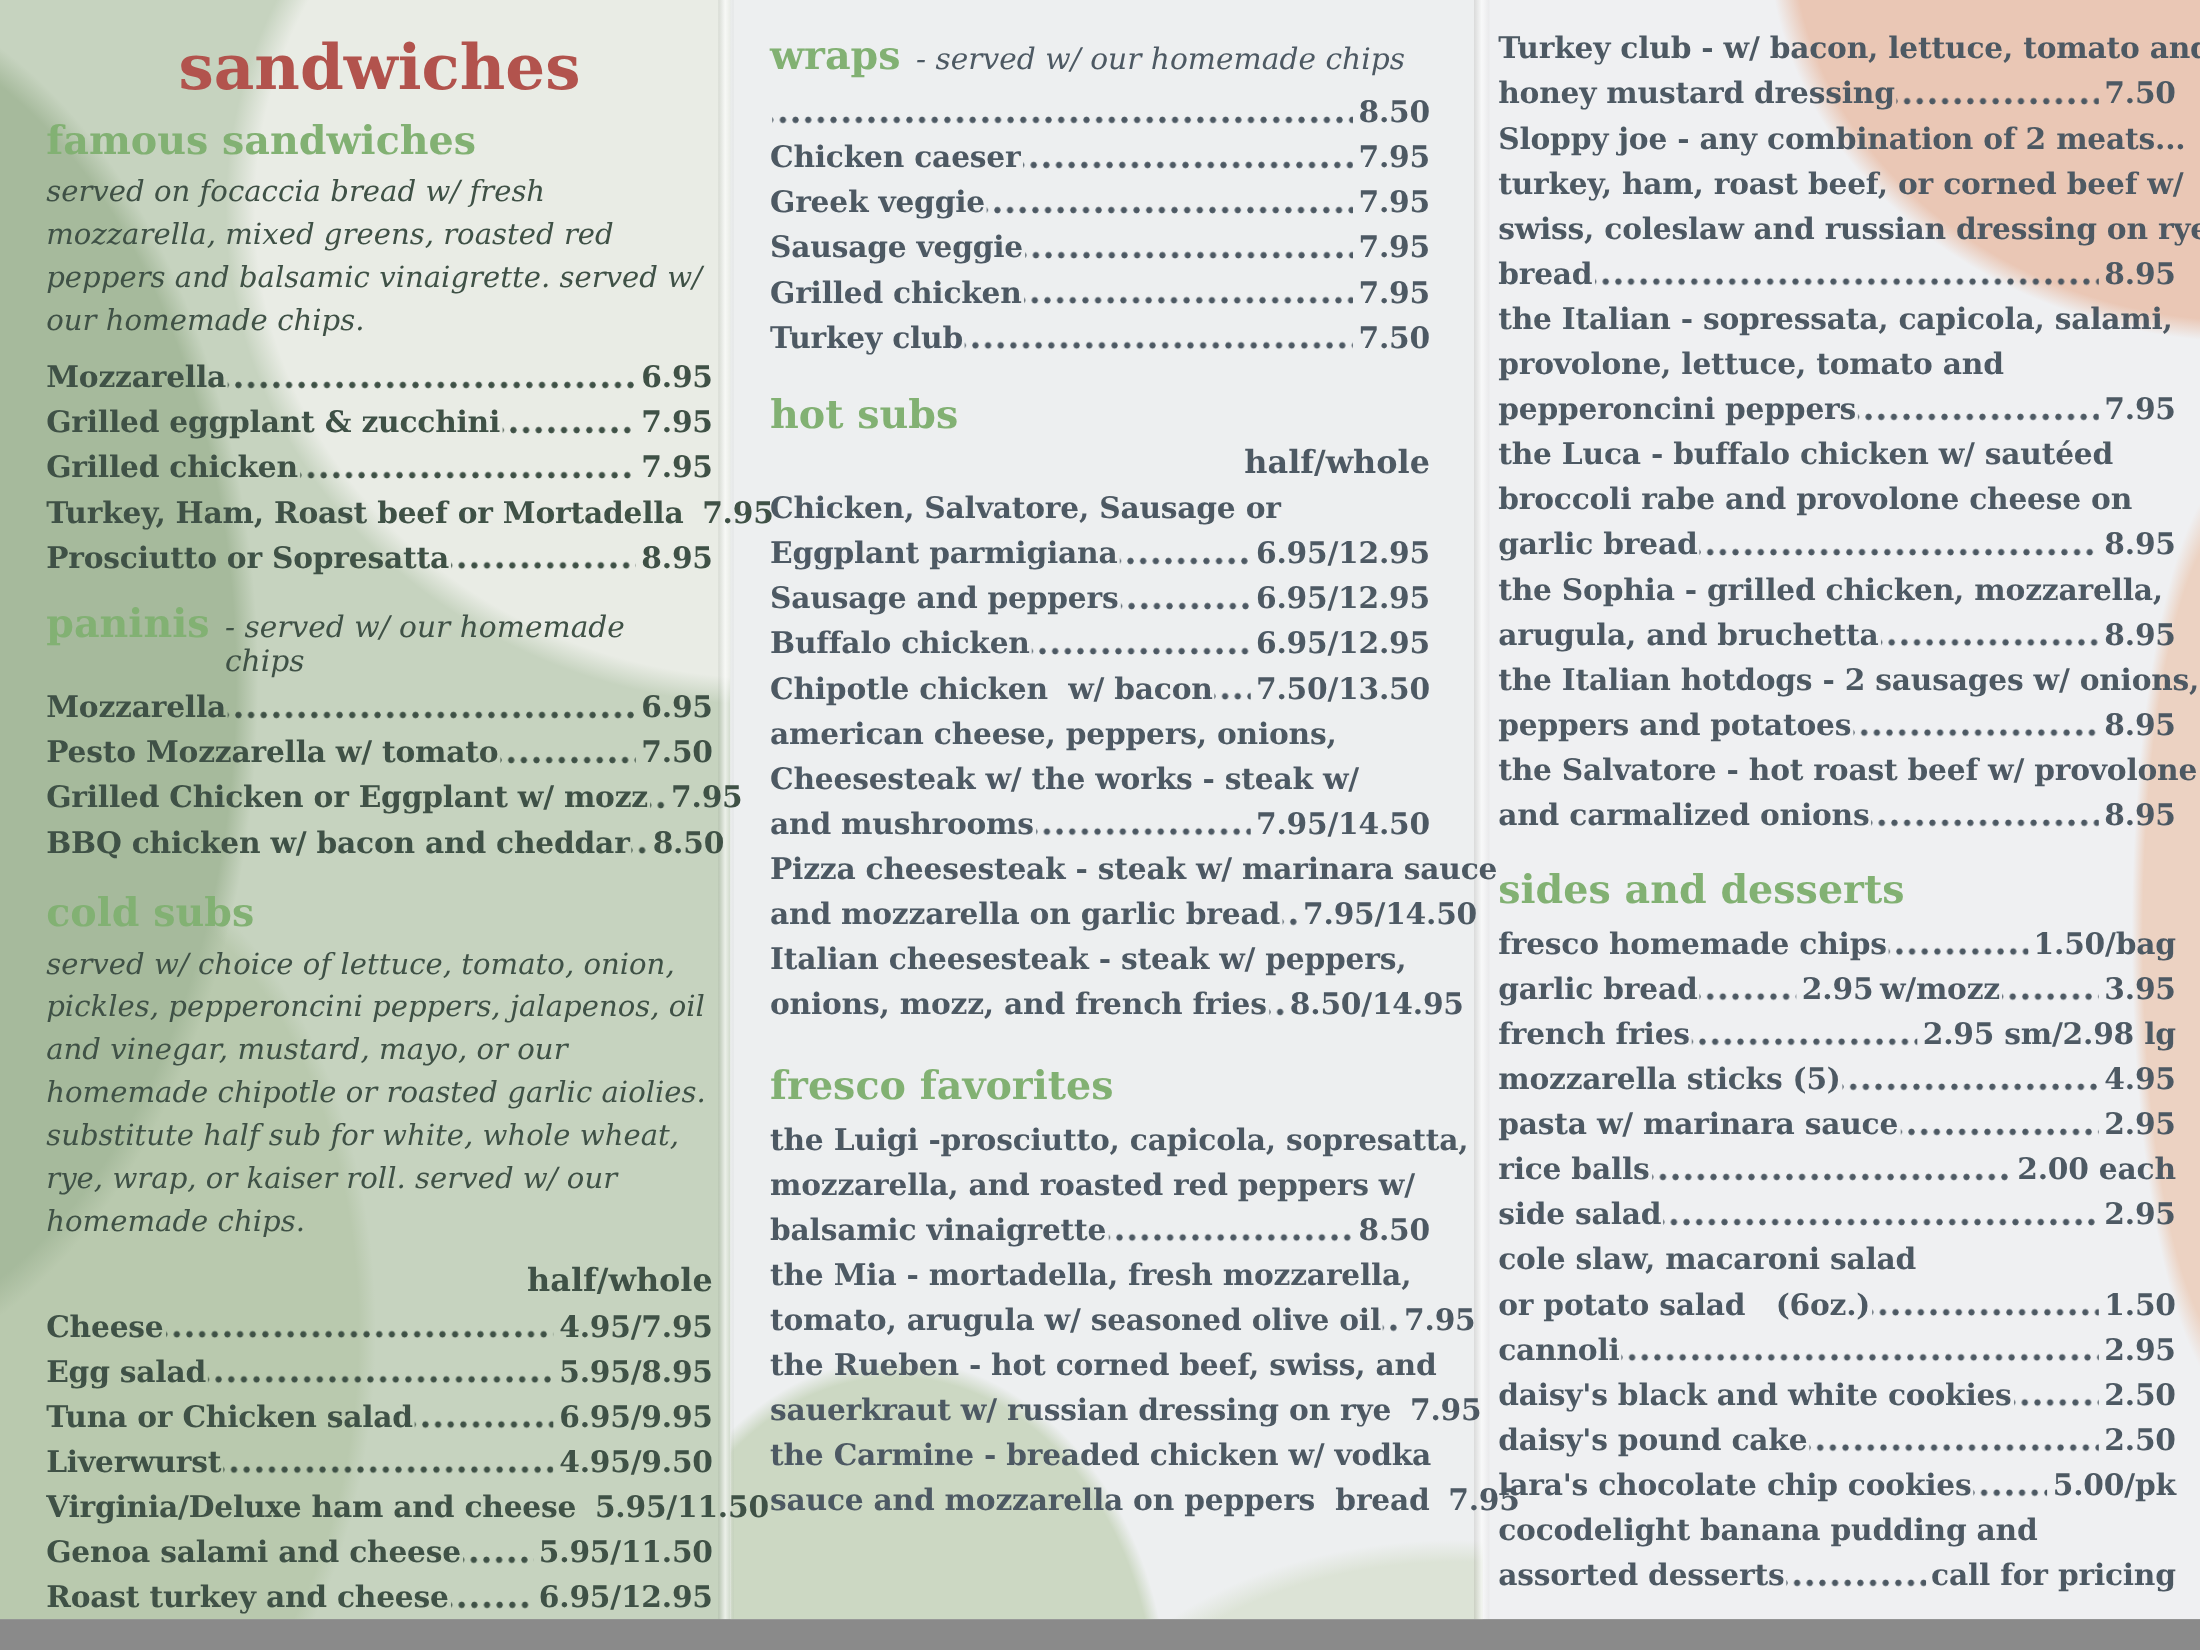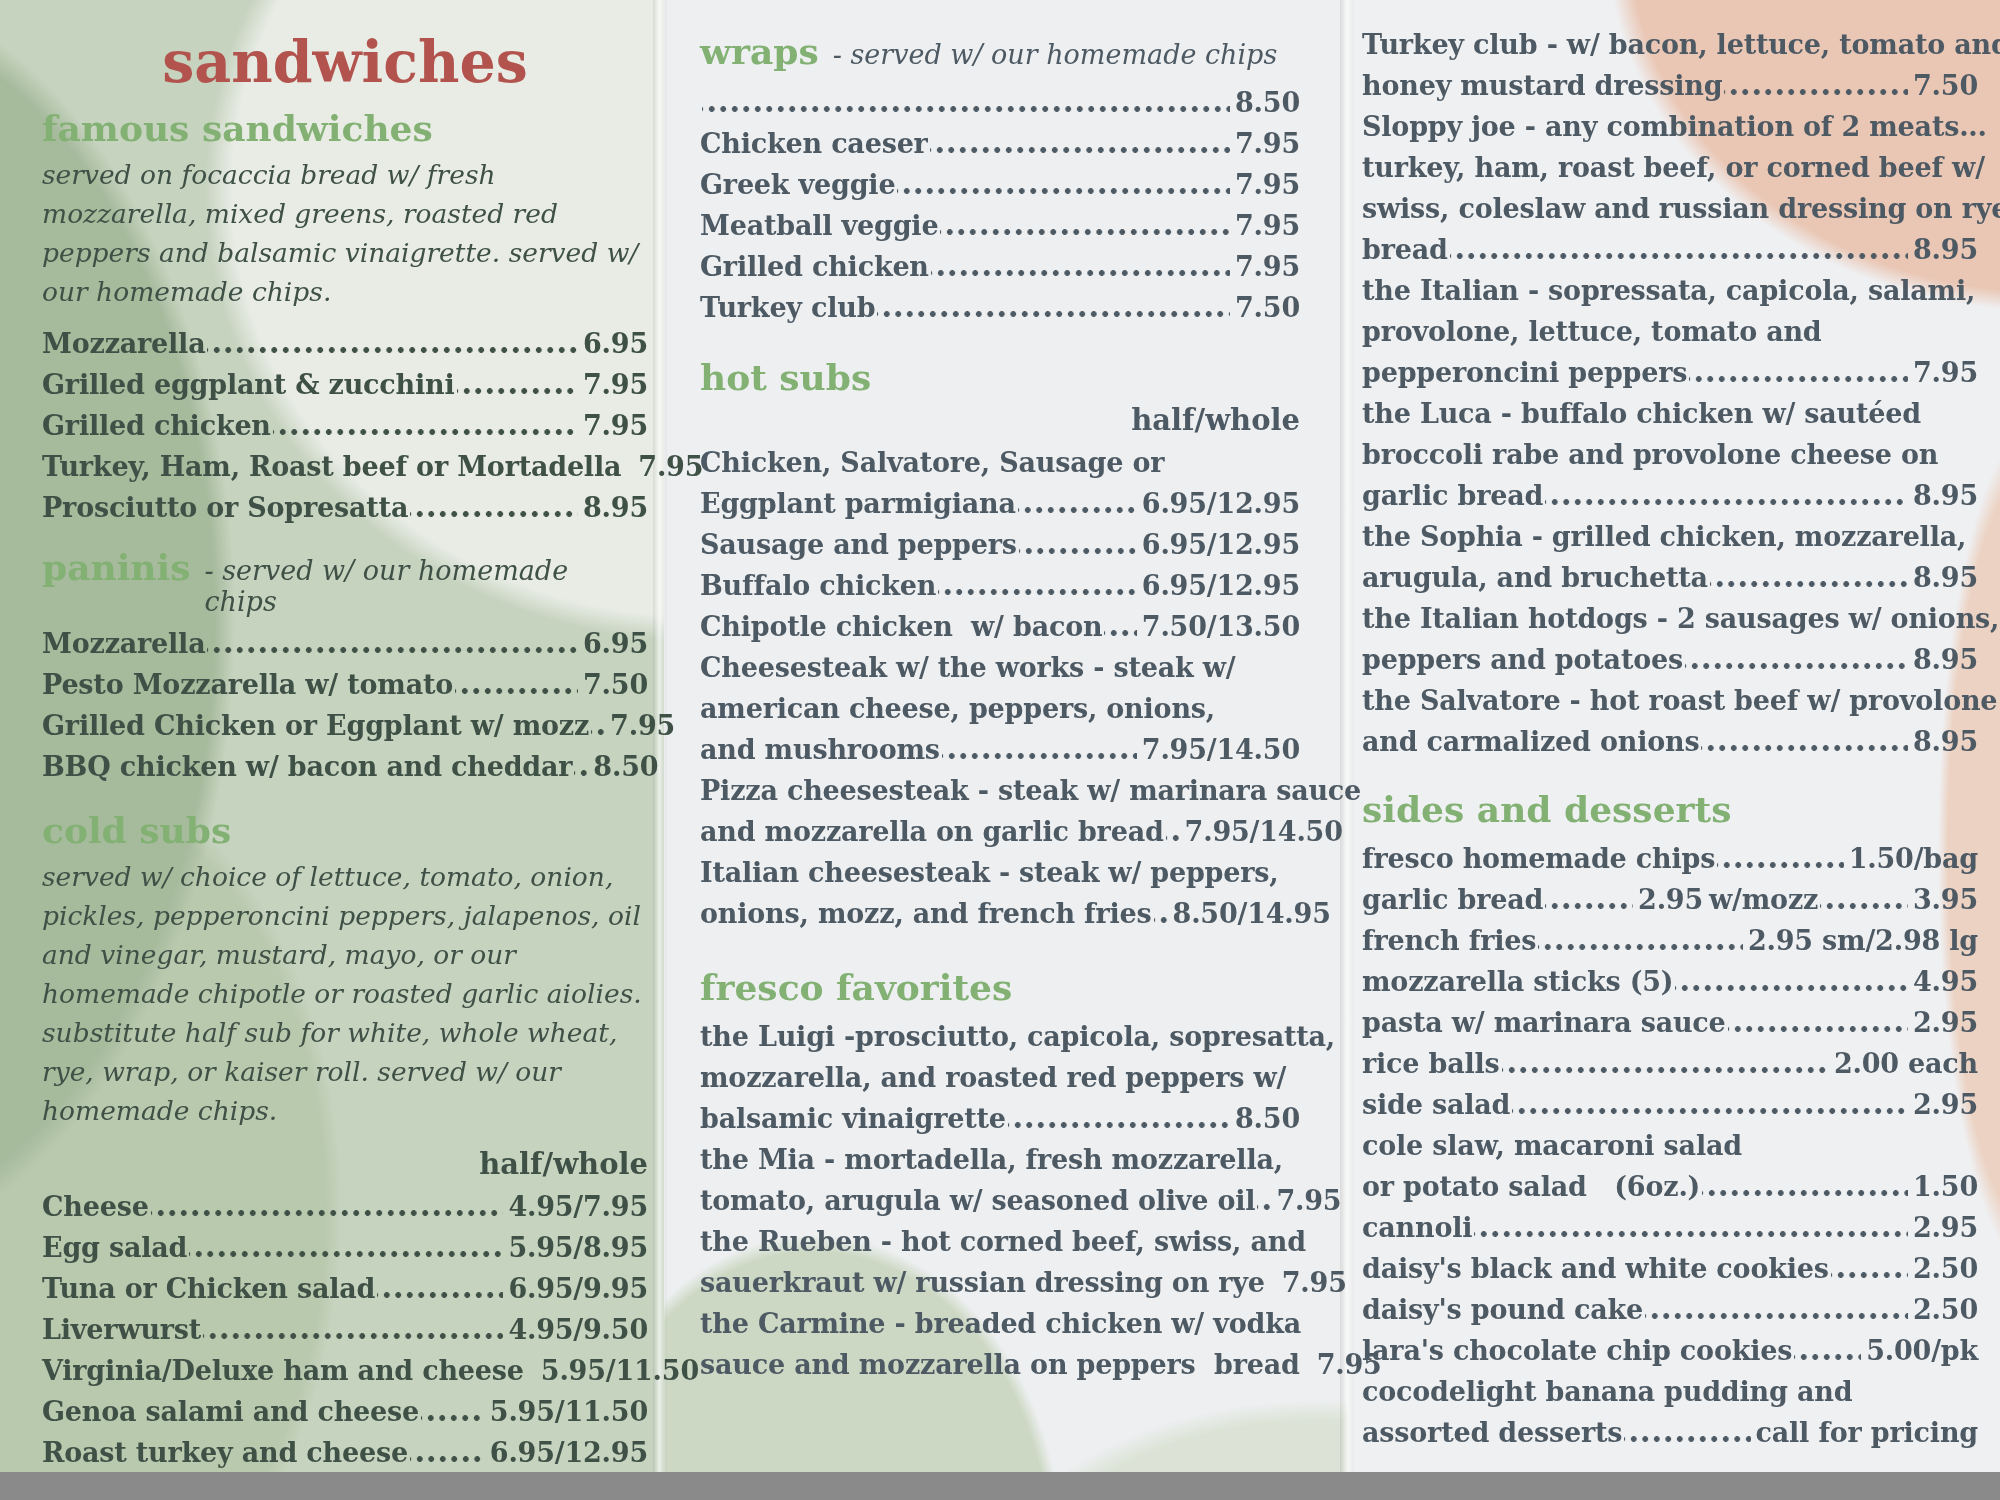--- a/index.html
+++ b/index.html
@@ -280,21 +280,21 @@
           <div class="item">
             <div class="line priced">
               <span class="nm">Greek veggie</span>
               <span class="leader dotted"></span>
               <span class="pr">7.95</span>
             </div>
           </div>
 
           <div class="item">
             <div class="line priced">
-              <span class="nm">Meatball veggie</span>
+              <span class="nm">Sausage veggie</span>
               <span class="leader dotted"></span>
               <span class="pr">7.95</span>
             </div>
           </div>
 
           <div class="item">
             <div class="line priced">
               <span class="nm">Grilled chicken</span>
               <span class="leader dotted"></span>
               <span class="pr">7.95</span>
@@ -349,22 +349,22 @@
           <div class="item">
 
             <div class="line priced">
               <span class="nm">Chipotle chicken  w/ bacon</span>
               <span class="leader dotted"></span>
               <span class="pr">7.50/13.50</span>
             </div>
           </div>
 
           <div class="item">
+            <div class="line pre">american cheese, peppers, onions,</div>
             <div class="line pre">Cheesesteak w/ the works - steak w/</div>
-            <div class="line pre">american cheese, peppers, onions,</div>
             <div class="line priced">
               <span class="nm">and mushrooms</span>
               <span class="leader dotted"></span>
               <span class="pr">7.95/14.50</span>
             </div>
           </div>
 
           <div class="item">
             <div class="line pre">Pizza cheesesteak - steak w/ marinara sauce</div>
 

